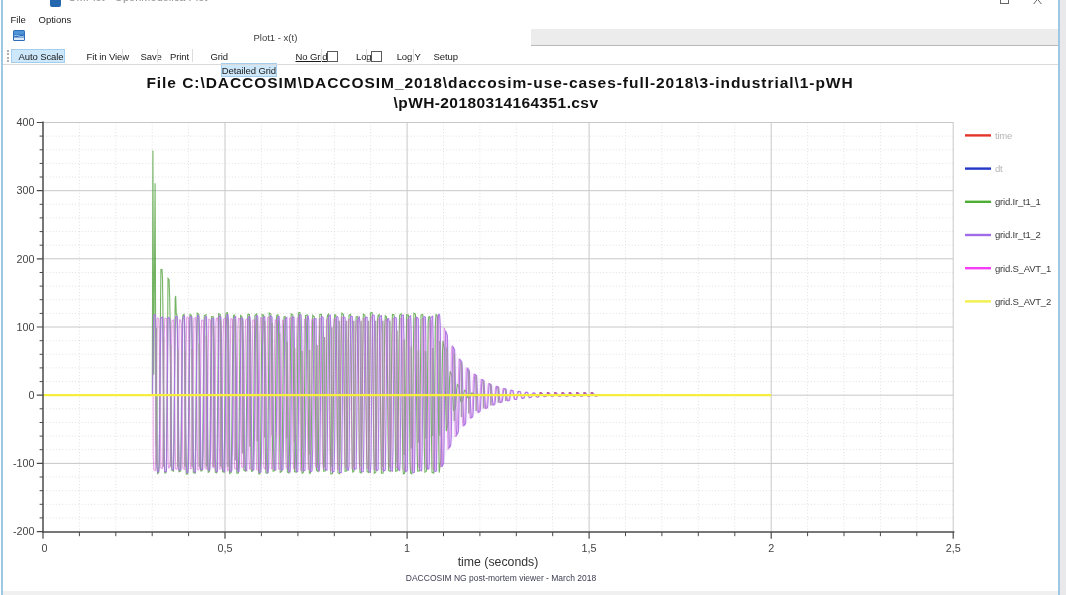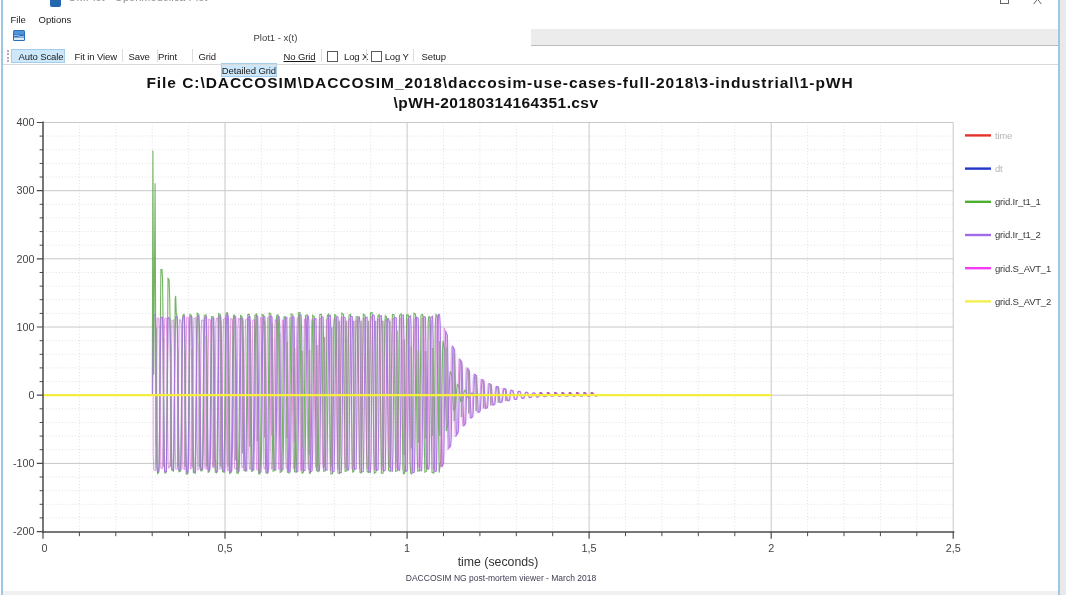--- a/index.html
+++ b/index.html
@@ -1,16 +1,16 @@
 <!DOCTYPE html>
 <html><head><meta charset="utf-8"><style>
 html,body{margin:0;padding:0;width:1066px;height:595px;overflow:hidden;background:#fff;
 font-family:"Liberation Sans",sans-serif;}
 .abs{position:absolute;}
-.tbtxt{position:absolute;font-size:9.5px;letter-spacing:-0.1px;color:#1a1a1a;top:50.5px;line-height:11px;white-space:nowrap;}
+.tbtxt{position:absolute;font-size:9.5px;letter-spacing:-0.1px;color:#1a1a1a;top:50.5px;line-height:11px;white-space:nowrap;margin-left:12px;}
 .sep{position:absolute;width:1px;height:13px;background:#dcdcdc;top:49px;}
 .cb{position:absolute;width:9px;height:9px;background:#fff;border:1px solid #5a5a5a;top:50.5px;}
 .btn{position:absolute;top:48.5px;height:12.5px;background:#cde8fb;border:1px solid #a3cdea;font-size:9.5px;letter-spacing:-0.1px;color:#1a1a1a;text-align:right;line-height:13px;white-space:nowrap;}
 </style></head><body>
 
 <div class="abs" style="left:50px;top:0;width:11px;height:7px;background:#2567ae;border-radius:0 0 2px 2px;"></div>
 <div class="abs" style="left:68px;top:0;width:145px;height:3px;overflow:hidden;">
  <div style="position:relative;top:-9px;font-size:11px;color:#8f8f8f;white-space:nowrap;">OMPlot - OpenModelica Plot</div>
 </div>
 <div class="abs" style="left:1000px;top:0;width:7px;height:3px;border-left:1px solid #666;border-right:1px solid #666;border-bottom:1px solid #666;"></div>

